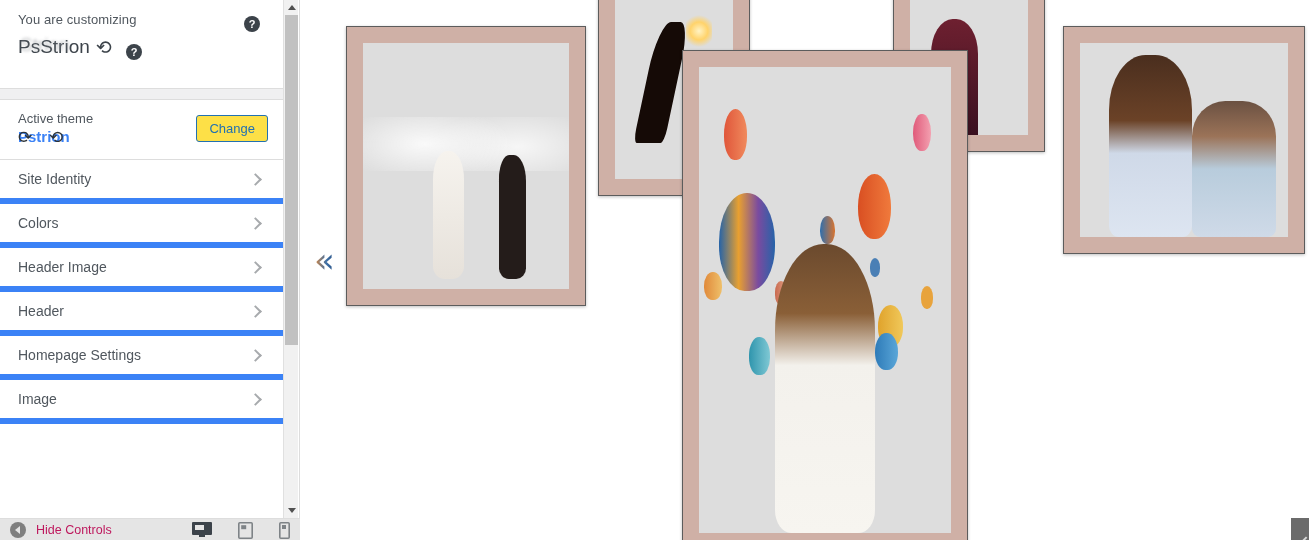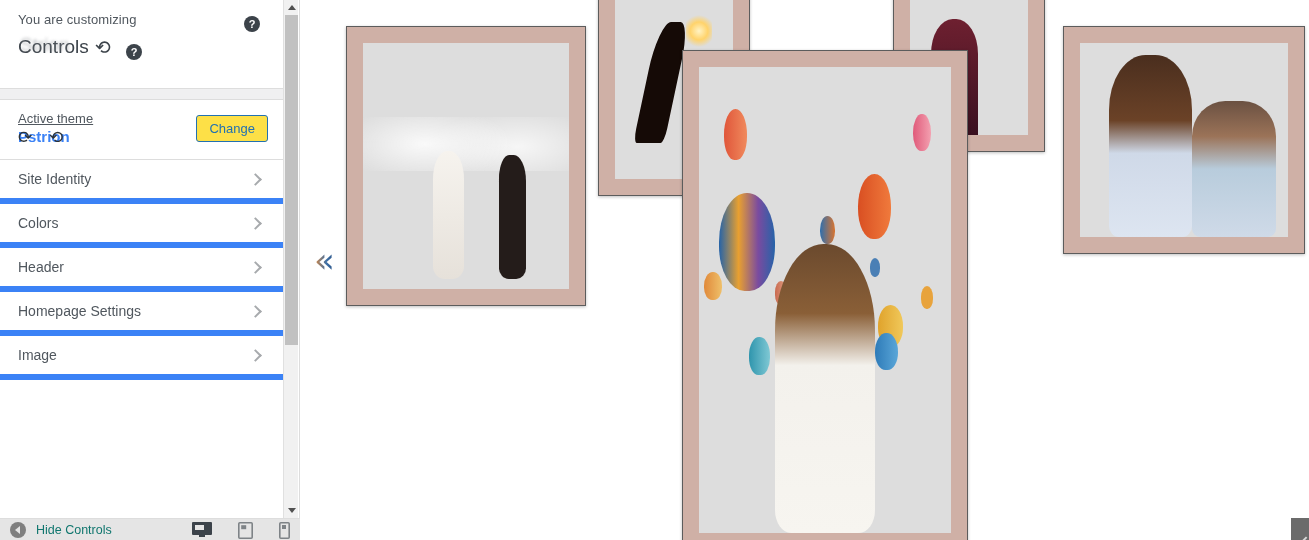--- a/index.html
+++ b/index.html
@@ -80,21 +80,21 @@
   }
 
   .theme-row {
     display: flex; align-items: center; justify-content: space-between;
     padding: 12px 16px 14px 18px;
     height: 60px;
     background: #fff;
     border-bottom: 1px solid #ddd;
   }
   .theme-info { position: relative; }
-  .theme-label { font-size: 13px; color: #50575e; line-height: 16px; text-decoration: underline; }
+  .theme-label { font-size: 13px; color: #50575e; line-height: 16px; }
   .theme-name {
     font-size: 15px; color: #3b82f6; line-height: 20px;
     font-weight: 600;
     position: relative;
     filter: blur(.4px);
   }
   .theme-spinners {
     position: absolute; left: 0; top: 16px;
     font-size: 17px; color: #2c3338;
     letter-spacing: 6px;
@@ -174,21 +174,21 @@
     background: #7f7f7f;
     display: flex; align-items: center; justify-content: center;
   }
   .collapse-circle i {
     width: 0; height: 0;
     border-top: 4px solid transparent;
     border-bottom: 4px solid transparent;
     border-right: 5px solid #e5e5e5;
     margin-right: 2px;
   }
-  .collapse-label { font-size: 12.5px; color: #0f766e; }
+  .collapse-label { font-size: 12.5px; color: #be185d; }
   .devices {
     position: absolute; right: 10px; top: 0; height: 22px;
     display: flex; align-items: center; gap: 26px;
   }
   .dev { cursor: pointer; display: block; }
 
   
   .preview {
     position: relative;
     flex: 1 1 auto;
@@ -301,21 +301,21 @@
 
 <div class="app">
 
   <aside class="sidebar">
 
     <div class="sidebar-scroll">
 
       <div class="cust-header">
         <div class="cust-eyebrow">You are customizing</div>
         <div class="cust-title-row">
-          <span class="cust-title">Controls</span>
+          <span class="cust-title">PsStrion</span>
           <span class="ghost-text">Strion</span>
           <span class="spin-glyph">⟳</span>
         </div>
         <div class="help-btn help-top">?</div>
         <div class="help-btn help-inline">?</div>
       </div>
 
       <div class="sep-band"></div>
 
       <div class="theme-row">
@@ -327,20 +327,24 @@
         <button class="btn-change">Change</button>
       </div>
 
       <div class="panel-list">
         <div class="panel-item">
           <span class="panel-label">Site Identity</span>
           <span class="chev"></span>
         </div>
         <div class="panel-item">
           <span class="panel-label">Colors</span>
+          <span class="chev"></span>
+        </div>
+        <div class="panel-item">
+          <span class="panel-label">Header Image</span>
           <span class="chev"></span>
         </div>
         <div class="panel-item">
           <span class="panel-label">Header</span>
           <span class="chev"></span>
         </div>
         <div class="panel-item">
           <span class="panel-label">Homepage Settings</span>
           <span class="chev"></span>
         </div>

